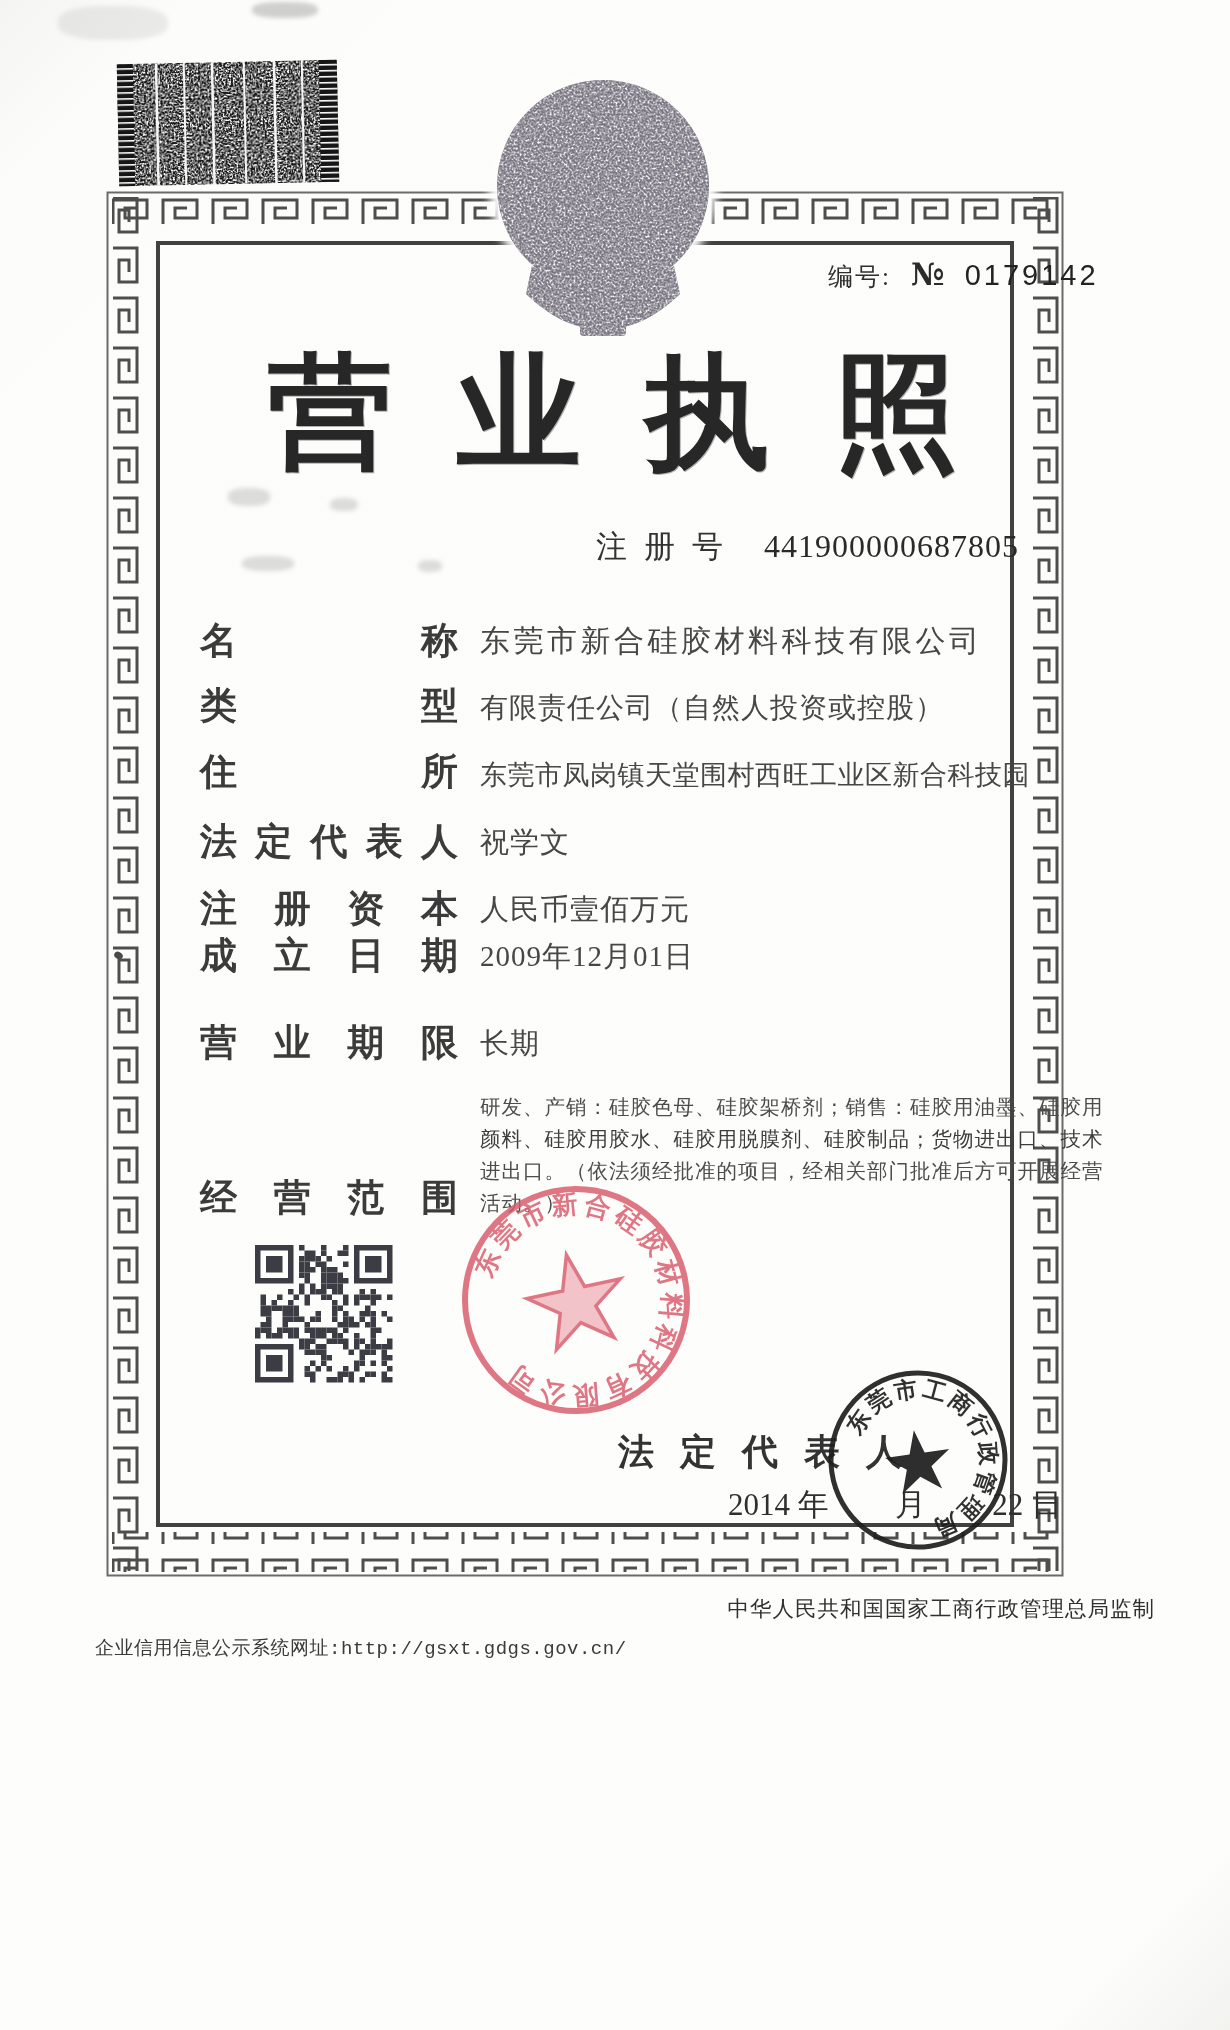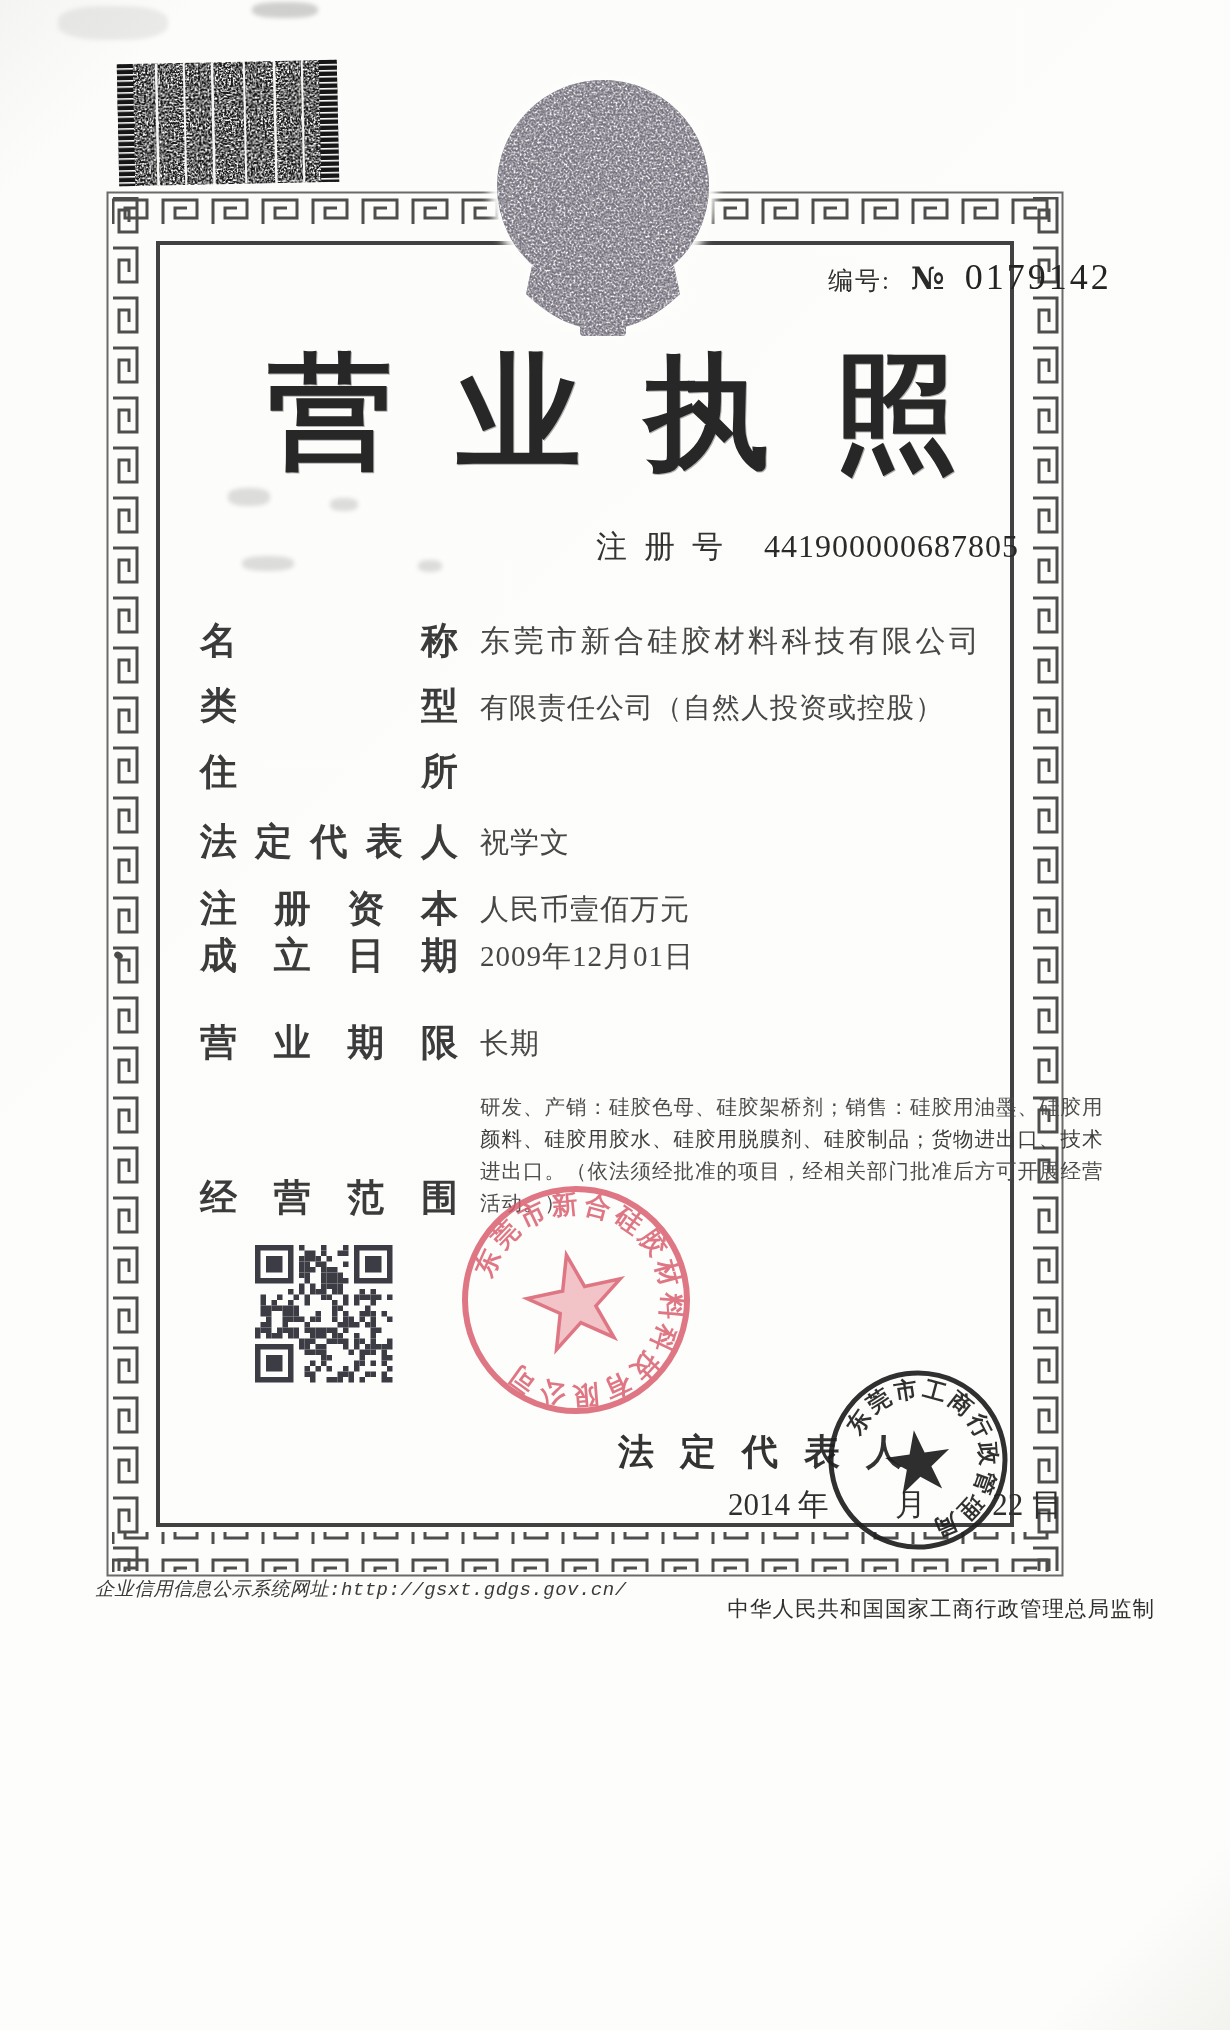--- a/index.html
+++ b/index.html
@@ -16,21 +16,21 @@
   .abs{position:absolute;}
 
   
   .artifact{position:absolute;background:#9a9a98;border-radius:40%;filter:blur(2px);opacity:.32;}
   .speck{position:absolute;background:#4a4a48;border-radius:50%;}
 
   
   .serial{left:828px;top:256px;display:flex;align-items:baseline;gap:20px;}
   .serial .lbl{font-size:25px;color:#2e2e2e;letter-spacing:2px;}
   .serial .mark{font-size:31px;font-weight:bold;font-family:"DejaVu Serif",serif;}
-  .serial .num{font-size:36px;font-family:Liberation Serif, serif;letter-spacing:3px;color:#232323;}
+  .serial .num{font-size:29px;font-family:Liberation Sans, sans-serif;letter-spacing:3px;color:#232323;}
 
   
   .title{left:268px;top:332px;width:690px;display:flex;justify-content:space-between;
     font-family:"DejaVu Sans",sans-serif;font-weight:800;font-size:124px;line-height:160px;
     color:#272727;text-shadow:1px 1px 0 #3c3c3c66;}
 
   
   .regline{left:596px;top:526px;display:flex;align-items:baseline;}
   .regline .lbl{font-size:31px;letter-spacing:17px;color:#333;}
   .regline .num{font-size:32px;letter-spacing:1px;margin-left:24px;color:#2a2a2a;}
@@ -46,21 +46,21 @@
   .row .v-scope{padding-top:7px;}
   .scope-line{display:block;font-size:20.5px;line-height:32px;color:#4c4c4c;white-space:nowrap;}
   .scope-line.b{color:#3d3d3d;}
 
   
   .registrar{left:618px;top:1428px;font-size:36px;font-weight:600;letter-spacing:26px;color:#333;}
   .dateline{left:728px;top:1484px;width:334px;display:flex;justify-content:space-between;
      font-size:31px;color:#2f2f2f;}
 
   
-  .footer-left{left:95px;top:1576px;font-size:19px;color:#3a3a3a;font-family:"Liberation Mono",monospace;letter-spacing:.5px;font-style:italic;}
+  .footer-left{left:95px;top:1635px;font-size:19px;color:#3a3a3a;font-family:"Liberation Mono",monospace;letter-spacing:.5px;}
   .footer-right{left:690px;top:1594px;width:465px;text-align:right;font-size:21.5px;color:#303030;letter-spacing:1px;}
 </style>
 </head>
 <body>
 
 <div class="page">
 
   <div class="artifact" style="left:58px;top:6px;width:110px;height:34px;opacity:.18"></div>
   <div class="artifact" style="left:252px;top:2px;width:66px;height:16px;opacity:.45"></div>
   <div class="artifact" style="left:228px;top:488px;width:42px;height:18px"></div>
@@ -164,20 +164,21 @@
   <div class="row" style="top:616px">
     <span class="flabel">名称</span>
     <span class="fvalue v-name">东莞市新合硅胶材料科技有限公司</span>
   </div>
   <div class="row" style="top:684px">
     <span class="flabel">类型</span>
     <span class="fvalue v-type">有限责任公司（自然人投资或控股）</span>
   </div>
   <div class="row" style="top:752px">
     <span class="flabel">住所</span>
+    <span class="fvalue v-addr">东莞市凤岗镇天堂围村西旺工业区新合科技园</span>
   </div>
   <div class="row" style="top:818px">
     <span class="flabel">法定代表人</span>
     <span class="fvalue">祝学文</span>
   </div>
   <div class="row" style="top:885px">
     <span class="flabel">注册资本</span>
     <span class="fvalue">人民币壹佰万元</span>
   </div>
   <div class="row" style="top:932px">

